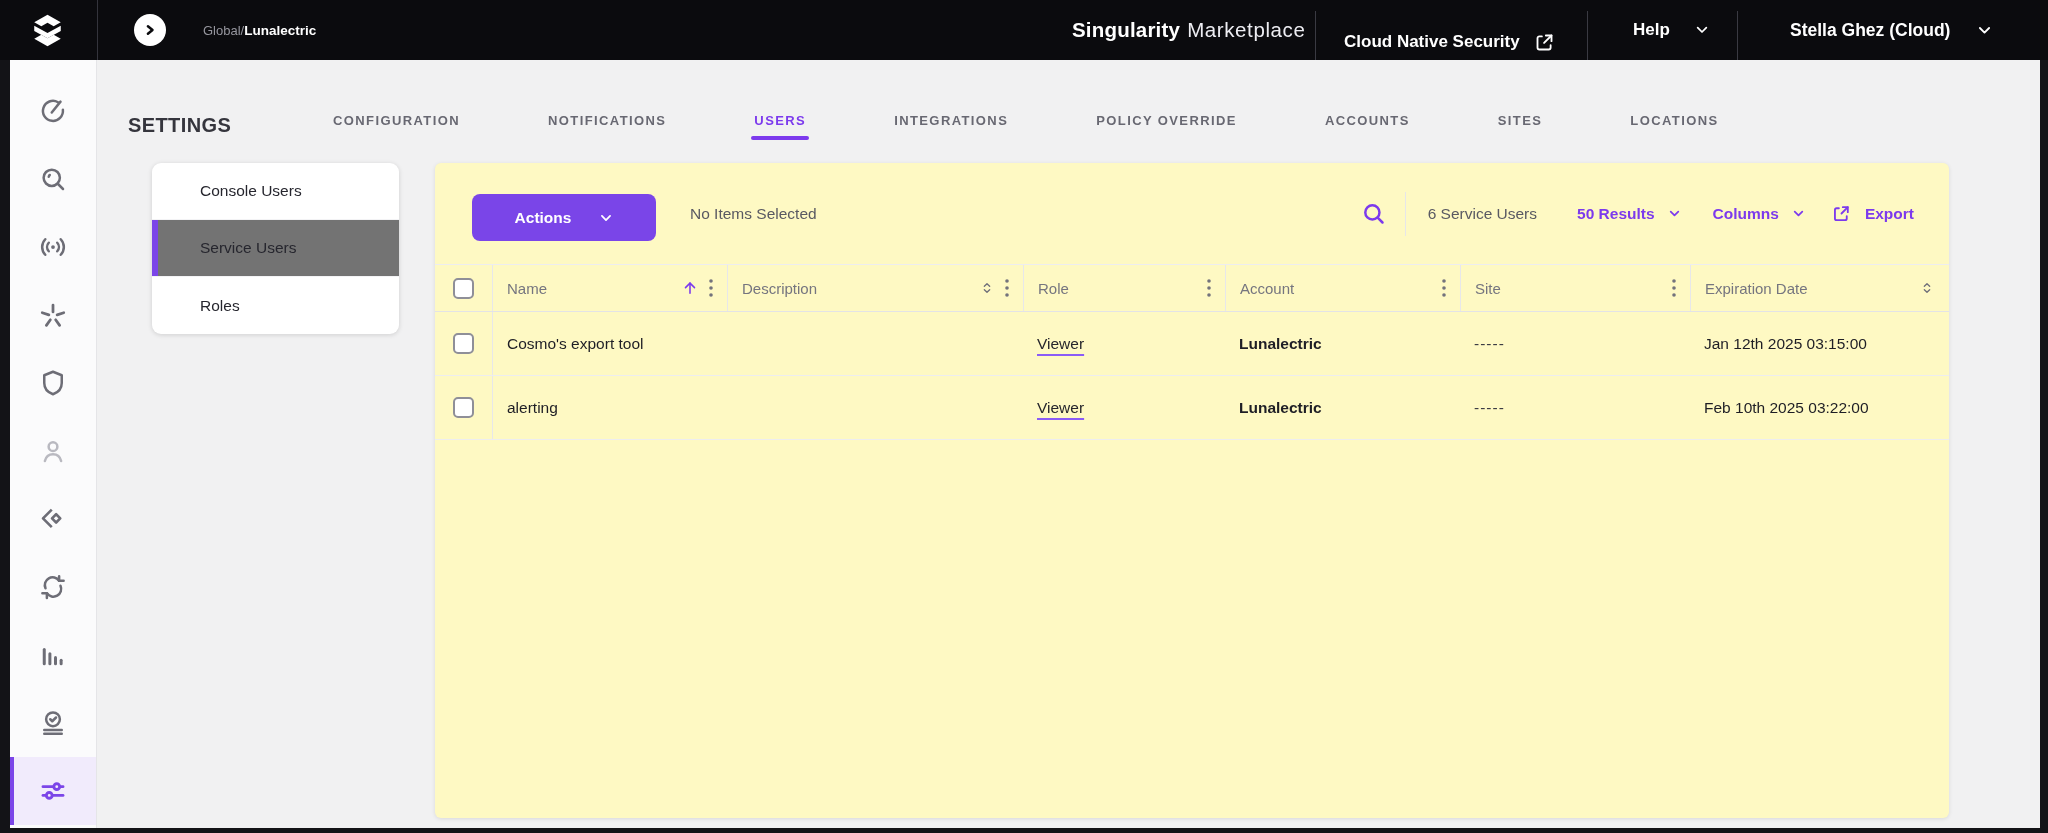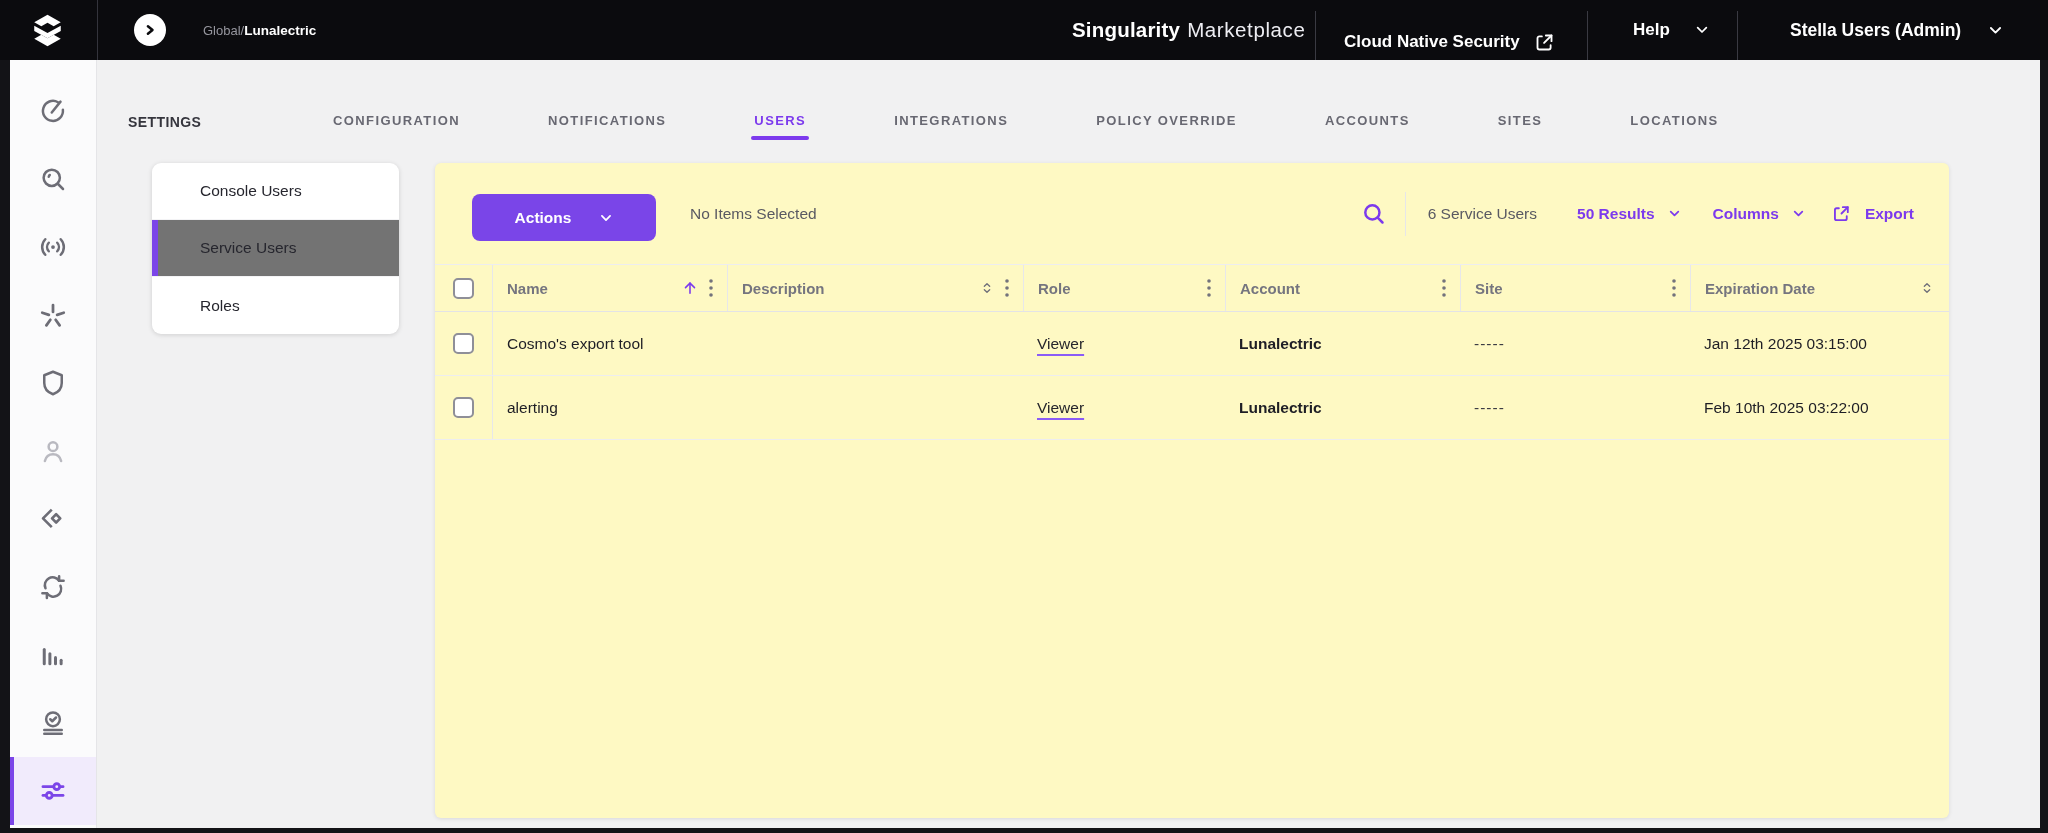--- a/index.html
+++ b/index.html
@@ -25,21 +25,21 @@
 
   
   .sidebar { position:absolute; left:10px; top:60px; width:87px; height:768px; background:#fbfbfc; border-right:1px solid #e5e5e8; display:flex; flex-direction:column; padding-top:17px; }
   .side-item { flex:0 0 68px; display:flex; align-items:center; justify-content:center; color:#6d6d76; position:relative; cursor:pointer; }
   .side-item.muted { color:#b9b9c0; }
   .side-item.active { background:#f1ebfc; color:#7b45e8; }
   .side-item.active::before { content:""; position:absolute; left:0; top:0; bottom:0; width:4px; background:#7b45e8; }
 
   
   .content { position:absolute; left:97px; top:60px; width:1943px; height:768px; background:#f1f1f2; }
-  .settings-title { position:absolute; left:31px; top:54px; font-size:14px; font-weight:700; color:#35353d; letter-spacing:.4px; }
+  .settings-title { position:absolute; left:31px; top:54px; font-size:20px; font-weight:700; color:#35353d; letter-spacing:.4px; }
   .tabs { position:absolute; left:191px; top:53px; display:flex; gap:43px; }
   .tab { font-size:13px; font-weight:700; letter-spacing:1.4px; color:#686872; cursor:pointer; position:relative; white-space:nowrap;margin-left:45px; }
   .tab.active { color:#7c3aed; }
   .tab.active::after { content:""; position:absolute; left:-3px; right:-3px; bottom:-12px; height:4px; background:#7c3aed; border-radius:2px; }
 
   
   .subnav { position:absolute; left:55px; top:103px; width:247px; background:#fff; border-radius:9px; box-shadow:0 1px 5px rgba(0,0,0,.14);text-align:center; }
   .subnav-item { height:57px; display:flex; align-items:center; padding-left:48px; font-size:15.5px; color:#26262e; position:relative; cursor:pointer; border-bottom:1px solid #f3f3f5; }
   .subnav-item:last-child { border-bottom:none; }
   .subnav-item.active { background:#737373; }
@@ -52,21 +52,21 @@
   .sel-status { position:absolute; left:255px; top:0; height:101px; display:flex; align-items:center; font-size:15.5px; color:#595962; }
   .tb-right { position:absolute; right:35px; top:0; height:101px; display:flex; align-items:center; }
   .vdiv { width:1px; height:44px; background:#e6e6e9; margin:0 22px 0 18px; }
   .count { font-size:15.5px; color:#595962; margin-right:40px; }
   .plink { display:flex; align-items:center; gap:13px; color:#7c3aed; font-size:15.5px; font-weight:700; cursor:pointer; }
   .results { margin-right:32px; }
   .columns { margin-right:26px; }
 
   .grid { display:grid; grid-template-columns:57px 235px 296px 202px 235px 230px 1fr; }
   .thead { height:48px; border-top:1px solid #ededf0; border-bottom:1px solid #e3e3e6; }
-  .th { display:flex; align-items:center; color:#75757f; font-size:15px; padding:0 14px; gap:10px; min-width:0;font-weight:bold; }
+  .th { display:flex; align-items:center; color:#75757f; font-size:15px; padding:0 14px; gap:10px; min-width:0; }
   .th .spacer, .td .spacer { flex:1; }
   .bL { border-left:1px solid #e7e7ea; }
   .ckcell { display:flex; align-items:center; justify-content:center; }
   .checkbox { width:21px; height:21px; border:2px solid #8f8f98; border-radius:5px; background:#fff; cursor:pointer; }
   .trow { height:64px; border-bottom:1px solid #ededf0; font-size:15.5px; color:#1e1e25; cursor:pointer; }
   .td { display:flex; align-items:center; padding:0 14px; min-width:0; }
   .role-link { color:#26262c; text-decoration:underline; text-decoration-color:#8b5cf6; text-decoration-thickness:2px; text-underline-offset:5px; cursor:pointer; }
   .td-account { font-weight:700; }
   .td-site { color:#3c3c44; letter-spacing:1px; }
   svg { display:block; }
@@ -114,21 +114,21 @@
     </div>
     <div class="tb-div" style="left:1587px"></div>
     <div class="help">
       <span>Help</span>
       <svg viewBox="0 0 24 24" width="16" height="16">
           <path d="M5.5 8.5l6.5 6.5 6.5-6.5" fill="none" stroke="#fff" stroke-width="2.6" stroke-linecap="round" stroke-linejoin="round"></path>
         </svg>
     </div>
     <div class="tb-div" style="left:1737px"></div>
     <div class="user-menu">
-      <span>Stella Users (Admin)</span>
+      <span>Stella Ghez (Cloud)</span>
       <svg viewBox="0 0 24 24" width="17" height="17">
           <path d="M5.5 8.5l6.5 6.5 6.5-6.5" fill="none" stroke="#fff" stroke-width="2.6" stroke-linecap="round" stroke-linejoin="round"></path>
         </svg>
     </div>
   </div>
 
   <div class="sidebar">
     <div class="side-item">
       <svg viewBox="0 0 24 24" width="30" height="30">
           <g fill="none" stroke="currentColor" stroke-width="2" stroke-linecap="round">

